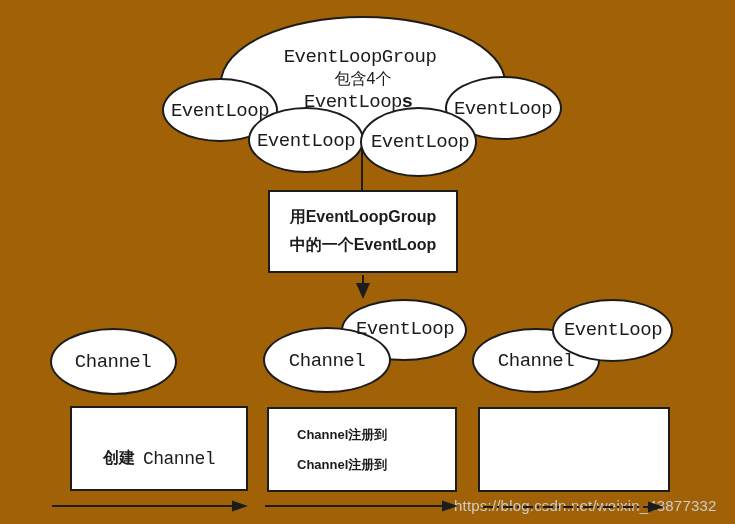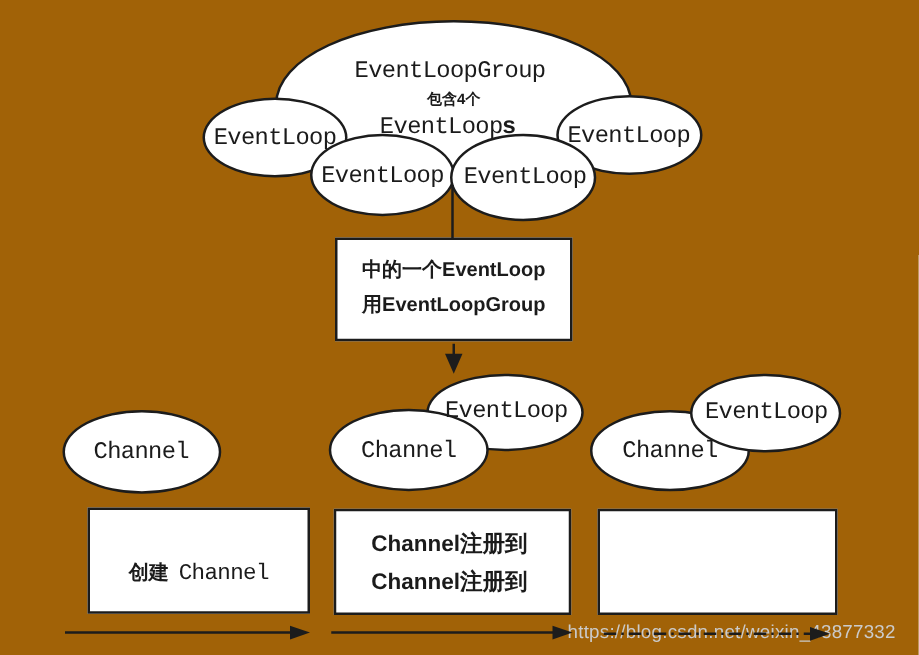--- a/index.html
+++ b/index.html
@@ -32,41 +32,41 @@
     white-space:nowrap;
     z-index:10;
     line-height:1;
   }
   .mono{
     font-family:"Liberation Mono","DejaVu Sans Mono",monospace;
     font-size:19px;
     letter-spacing:-0.5px;
   }
   .cnbold{
-    font-weight:700;
-    font-size:12px;
+    font-weight:400;
+    font-size:16px;
   }
   .s-suffix{
     font-family:"Liberation Sans","DejaVu Sans",sans-serif;
     font-weight:700;
     font-size:19px;
   }
   .boxtext-center{
     position:absolute;
     z-index:3;
     text-align:center;
     font-weight:700;
     font-size:16px;
     line-height:28px;
   }
   .steptext{
     position:absolute;
     z-index:3;
     font-weight:700;
-    font-size:18px;
+    font-size:13px;
     line-height:30px;
     text-align:left;
   }
   .step1text{
     position:absolute;
     z-index:3;
     display:flex;
     align-items:center;
     justify-content:center;
   }
@@ -112,22 +112,22 @@
   <div class="lbl cnbold" style="left:363px;top:79px;">包含4个</div>
   <div class="lbl mono" style="left:358px;top:101px;"><span>EventLoop</span><span class="s-suffix">s</span></div>
 
   <div class="lbl mono" style="left:220px;top:111px;">EventLoop</div>
   <div class="lbl mono" style="left:503px;top:109px;">EventLoop</div>
   <div class="lbl mono" style="left:306px;top:141px;">EventLoop</div>
   <div class="lbl mono" style="left:420px;top:142px;">EventLoop</div>
 
   <div class="rect" style="left:268px;top:190px;width:190px;height:83px;"></div>
   <div class="boxtext-center" style="left:268px;top:203px;width:190px;">
+    <div>用EventLoopGroup</div>
     <div>中的一个EventLoop</div>
-    <div>用EventLoopGroup</div>
   </div>
 
   <div class="ellipse" style="left:50px;top:328px;width:127px;height:67px;z-index:2;"></div>
 
   <div class="ellipse" style="left:341px;top:299px;width:126px;height:62px;z-index:5;"></div>
   <div class="ellipse" style="left:263px;top:327px;width:128px;height:66px;z-index:6;"></div>
 
   <div class="ellipse" style="left:472px;top:328px;width:128px;height:65px;z-index:5;"></div>
   <div class="ellipse" style="left:552px;top:299px;width:121px;height:63px;z-index:6;"></div>
 

